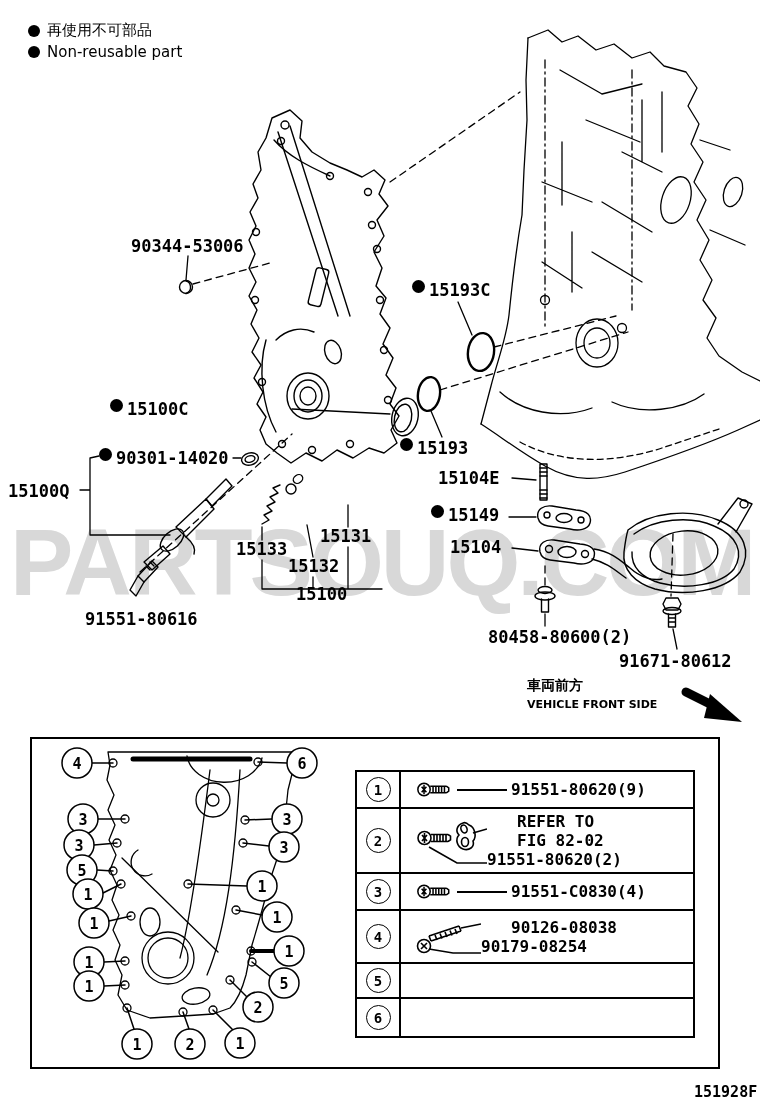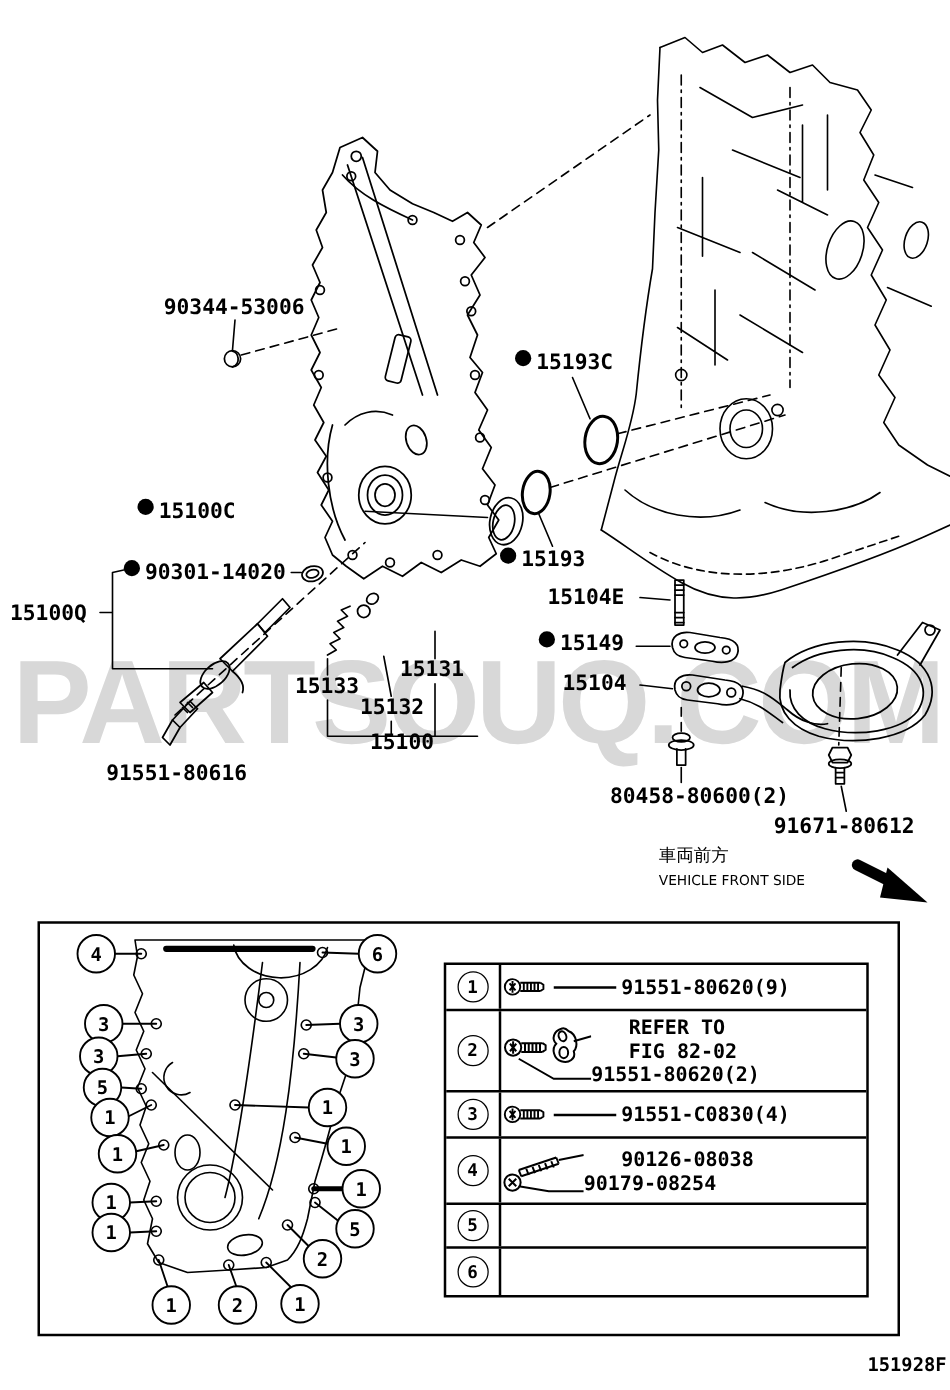--- a/index.html
+++ b/index.html
@@ -11,35 +11,35 @@
   svg.art{position:absolute;left:0;top:0;z-index:2;}
   .lbl{position:absolute;z-index:3;font-weight:bold;font-size:17px;line-height:20px;
        white-space:nowrap;display:flex;}
   .dot{display:inline-block;width:13px;height:13px;border-radius:50%;background:#000;
        margin-right:4px;flex:0 0 auto;}
   .legend{position:absolute;left:28px;top:20px;z-index:3;
           font-family:"DejaVu Sans",sans-serif;font-size:15px;}
   .legend .row{display:flex;align-items:center;height:21px;}
   .legend .dot{width:12px;height:12px;margin-right:7px;}
   .frontside{position:absolute;left:527px;top:676px;z-index:3;
-             font-family:"DejaVu Sans",sans-serif;}
+             font-family:"DejaVu Sans",sans-serif;font-weight:bold;}
   .frontside .jp{font-size:14px;line-height:19px;}
   .frontside .en{font-size:11px;line-height:20px;}
   .frame{position:absolute;left:30px;top:737px;width:686px;height:328px;
          border:2px solid #000;z-index:2;}
   .ptable{position:absolute;left:355px;top:770px;width:340px;z-index:3;
           border:2px solid #000;background:#fff;box-sizing:border-box;}
   .trow{display:flex;border-top:2px solid #000;}
   .trow:first-child{border-top:none;}
   .tnum{width:42px;border-right:2px solid #000;display:flex;align-items:center;
         justify-content:center;flex:0 0 auto;}
   .circ{width:25px;height:25px;border:1.6px solid #000;border-radius:50%;
         display:flex;align-items:center;justify-content:center;
         font-size:14px;font-weight:bold;box-sizing:border-box;}
-  .tcontent{flex:1;display:flex;align-items:center;padding:3px 4px 3px 0;}
+  .tcontent{flex:1;display:flex;align-items:center;padding:3px 4px 3px 14px;}
   .pn{font-weight:bold;font-size:16px;white-space:nowrap;}
   .hline{border-top:2px solid #000;height:0;flex:0 0 auto;margin:0 4px;}
   .w50{width:50px;} .w42{width:36px;}
   .tlines{display:flex;flex-direction:column;line-height:19px;}
   .ind{padding-left:30px;}
   .fignum{position:absolute;left:694px;top:1083px;z-index:3;
           font-size:15px;font-weight:bold;}
   .r1{min-height:35px;} .r2{min-height:61px;} .r3{min-height:35px;}
   .r4{min-height:51px;} .r5{min-height:33px;} .r6{min-height:37px;}
 </style>
@@ -346,20 +346,30 @@
           <text x="190" y="1049.5" fill="#000" stroke="none">2</text>
         </g>
       <g>
           <line x1="233" y1="1030" x2="213" y2="1010"></line>
           <circle cx="240" cy="1043" r="15" fill="#fff"></circle>
           <text x="240" y="1048.5" fill="#000" stroke="none">1</text>
         </g>
     </g>
   </svg>
 
+  <div class="legend">
+    <div class="row">
+      <span class="dot"></span>
+      <span>再使用不可部品</span>
+    </div>
+    <div class="row">
+      <span class="dot"></span>
+      <span>Non-reusable part</span>
+    </div>
+  </div>
 
   <div class="lbl" style="left:131px;top:236px">
       <span>90344-53006</span>
     </div>
   <div class="lbl" style="left:110px;top:399px">
       <span class="dot"></span>
       <span>15100C</span>
     </div>
   <div class="lbl" style="left:99px;top:448px">
       <span class="dot"></span>

